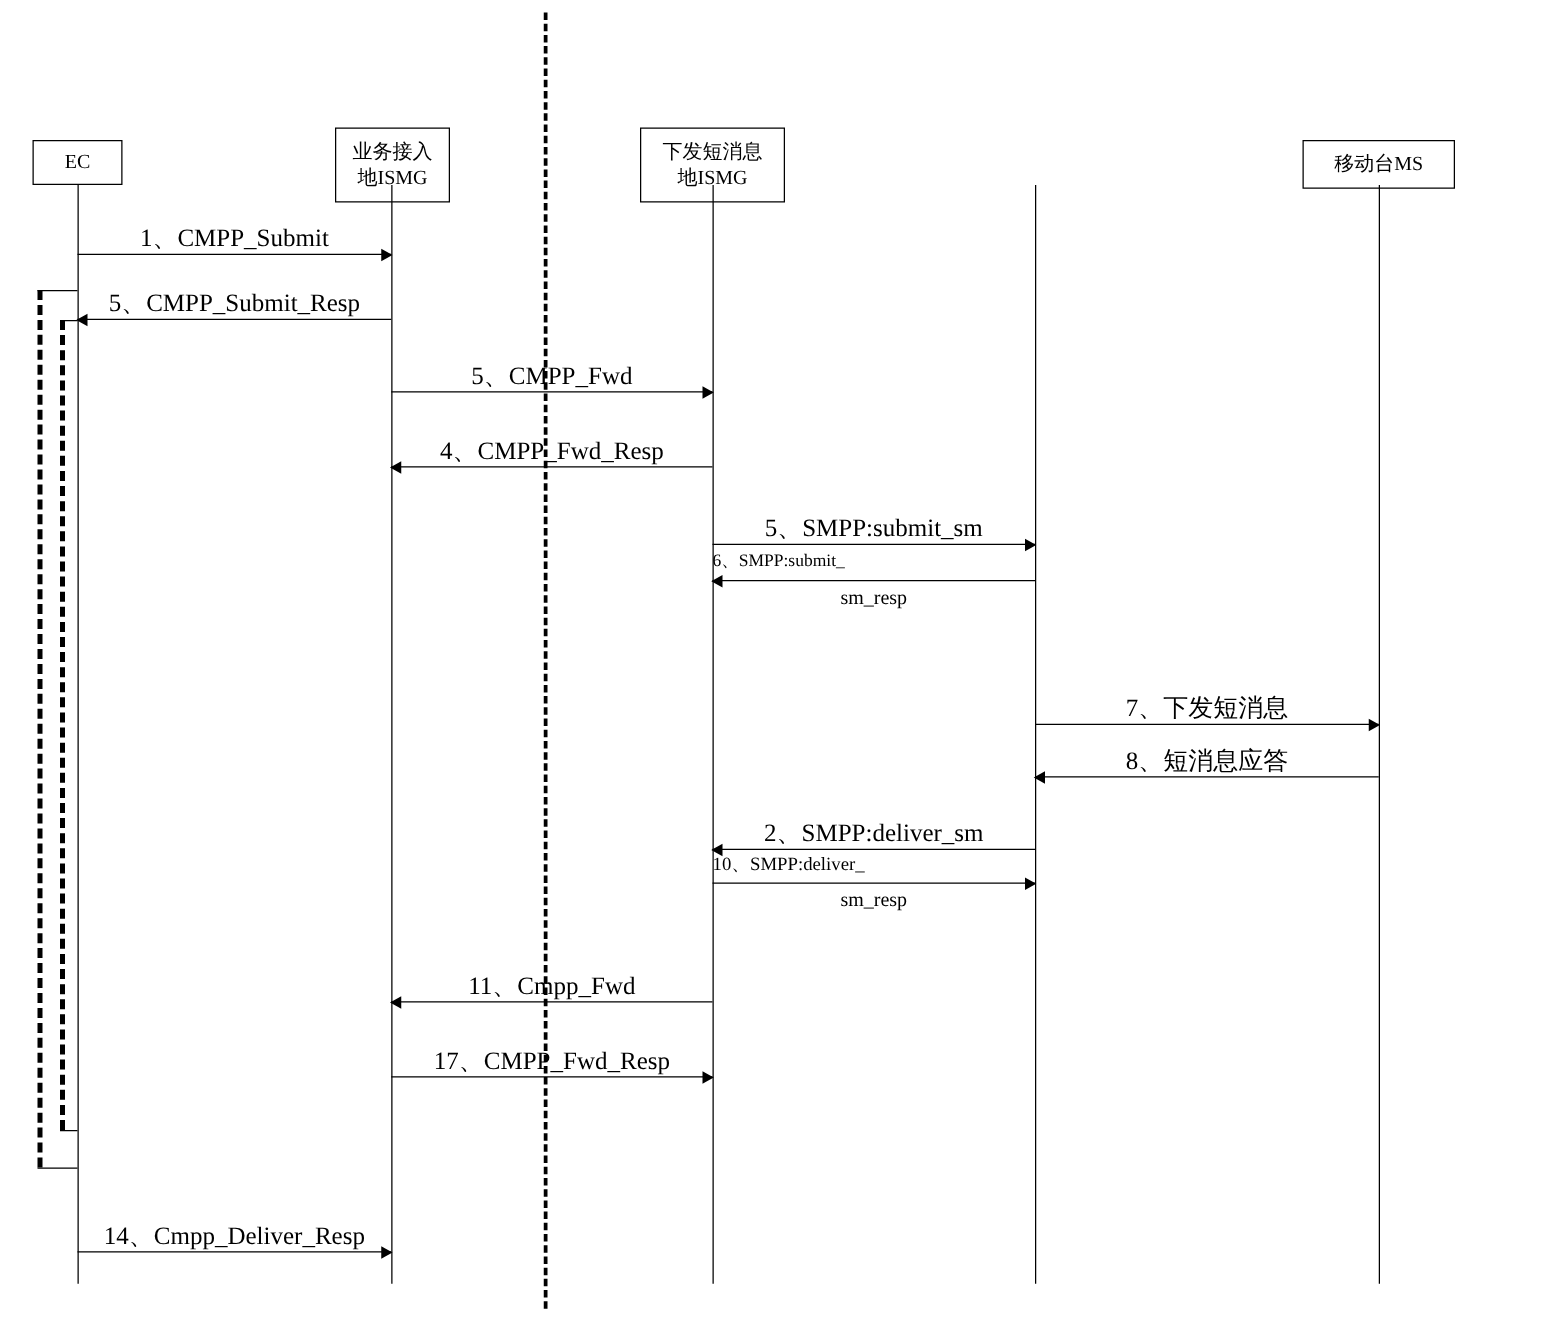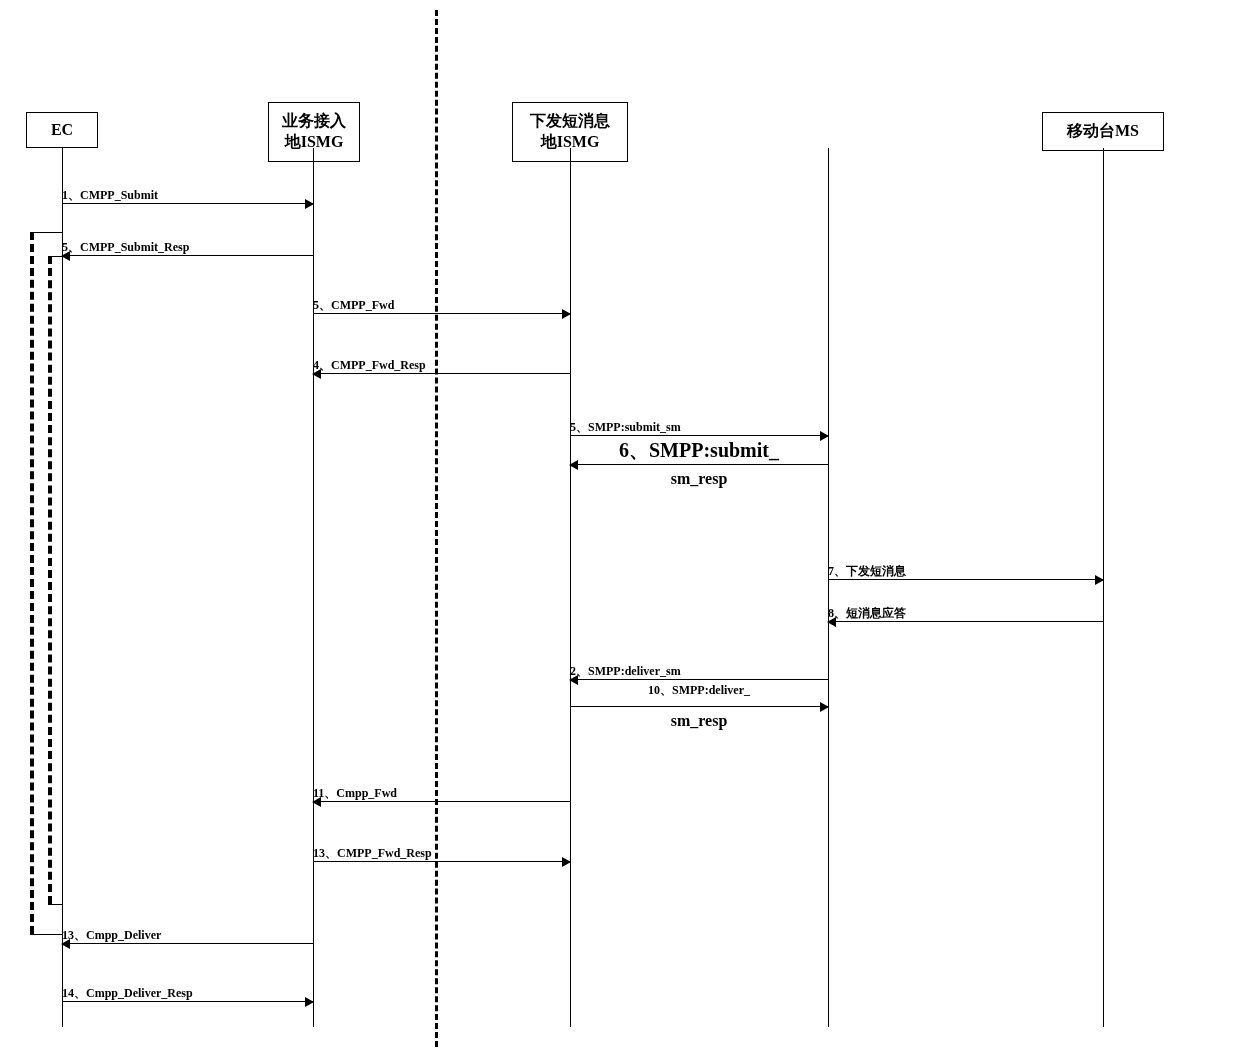--- a/index.html
+++ b/index.html
@@ -1,17 +1,17 @@
 <!DOCTYPE html>
 <html><head>
 <meta charset="utf-8">
 <style>
 * { margin: 0; padding: 0; box-sizing: border-box; }
 body { background: #fff; font-family: "SimSun", serif; width: 1240px; height: 1057px; position: relative; }
-.diagram { position: relative; width: 100%; height: 100%; font-weight: bold; }
+.diagram { position: relative; width: 100%; height: 100%; }
 .divider { position: absolute; top: 10px; bottom: 10px; left: 435px; border-left: 3px dashed #000; }
 .actor-box {
   position: absolute;
   top: 108px;
   border: 1px solid #000;
   background: #fff;
   text-align: center;
   font-size: 16px;
   padding: 8px 6px;
   display: flex;
@@ -31,21 +31,21 @@
   border-top: 5px solid transparent;
   border-bottom: 5px solid transparent;
 }
 .msg .arrow-l {
   position: absolute; left: -1px; top: -4px;
   width: 0; height: 0;
   border-right: 9px solid #000;
   border-top: 5px solid transparent;
   border-bottom: 5px solid transparent;
 }
-.msg .label { position: absolute; bottom: 0; left: 0; right: 0; font-size: 12px; white-space: nowrap; margin-top: 16px; }
+.msg .label { position: absolute; bottom: 0; left: 0; right: 0; text-align: center; font-size: 20px; white-space: nowrap; margin-top: 16px; }
 .return-dash { position: absolute; border-left: 4px dashed #000; }
 .return-h { position: absolute; border-top: 1.5px solid #000; }
 </style>
 </head>
 <body>
 
 <div class="diagram" data-name="sequence-diagram">
 
   <div class="divider" data-name="region-divider"></div>
 
@@ -112,21 +112,21 @@
 
   <style></style>
 
   <style></style>
 
   <div style="position:absolute; left:570px; width:258px; top:464px" data-name="m6row">
     <div style="border-top:1.5px solid #000; position:relative">
       <div style="position:absolute; left:-1px; top:-5px; width:0;height:0;border-right:9px solid #000;border-top:5px solid transparent;border-bottom:5px solid transparent" data-name="arrow-left-icon"></div>
     </div>
   </div>
-  <div style="position:absolute; left:570px; width:258px; top:440px; text-align:center; font-size:20px; line-height:20px" data-name="m6label">
+  <div style="position:absolute; left:570px; width:258px; top:440px; font-size:14px; line-height:20px" data-name="m6label">
     <span>6、SMPP:submit_</span>
   </div>
   <div style="position:absolute; left:570px; width:258px; top:470px; text-align:center; font-size:16px" data-name="m6label2">
     <span>sm_resp</span>
   </div>
   <style></style>
 
   <div class="msg" style="left:828px; width:275px; top:556px" data-name="msg-7">
     <span class="label">7、下发短消息</span>
     <div class="line-wrap">
@@ -149,50 +149,43 @@
         <div class="hline"></div>
         <div class="arrow-l" data-name="arrow-left-icon"></div>
       </div>
   </div>
 
   <div style="position:absolute; left:570px; width:258px; top:706px" data-name="m10row">
     <div style="border-top:1.5px solid #000; position:relative">
       <div style="position:absolute; right:-1px; top:-5px; width:0;height:0;border-left:9px solid #000;border-top:5px solid transparent;border-bottom:5px solid transparent" data-name="arrow-right-icon"></div>
     </div>
   </div>
-  <div style="position:absolute; left:570px; width:258px; top:682px; text-align:center; font-size:12px" data-name="m10label1">
+  <div style="position:absolute; left:570px; width:258px; top:682px; text-align:left; font-size:15px" data-name="m10label1">
     <span>10、SMPP:deliver_</span>
   </div>
   <div style="position:absolute; left:570px; width:258px; top:712px; text-align:center; font-size:16px" data-name="m10label2">
     <span>sm_resp</span>
   </div>
 
   <div class="msg" style="left:313px; width:257px; top:778px" data-name="msg-11">
     <span class="label">11、Cmpp_Fwd</span>
     <div class="line-wrap">
         <div class="hline"></div>
         <div class="arrow-l" data-name="arrow-left-icon"></div>
       </div>
   </div>
 
   <div class="msg" style="left:313px; width:257px; top:838px" data-name="msg-12">
-    <span class="label">13、CMPP_Fwd_Resp</span>
-    <div class="line-wrap">
-        <div class="hline"></div>
-        <div class="arrow-r" data-name="arrow-right-icon"></div>
-      </div>
-  </div>
-
-  <div class="msg" style="left:62px; width:251px; top:920px" data-name="msg-13">
-    <span class="label">13、Cmpp_Deliver</span>
-    <div class="line-wrap">
-        <div class="hline"></div>
-        <div class="arrow-l" data-name="arrow-left-icon"></div>
-      </div>
-  </div>
+    <span class="label">17、CMPP_Fwd_Resp</span>
+    <div class="line-wrap">
+        <div class="hline"></div>
+        <div class="arrow-r" data-name="arrow-right-icon"></div>
+      </div>
+  </div>
+
 
   <div class="msg" style="left:62px; width:251px; top:978px" data-name="msg-14">
     <span class="label">14、Cmpp_Deliver_Resp</span>
     <div class="line-wrap">
         <div class="hline"></div>
         <div class="arrow-r" data-name="arrow-right-icon"></div>
       </div>
   </div>
 
   <div class="return-dash" style="left:30px; top:232px; height:702px" data-name="return-dash-outer"></div>

